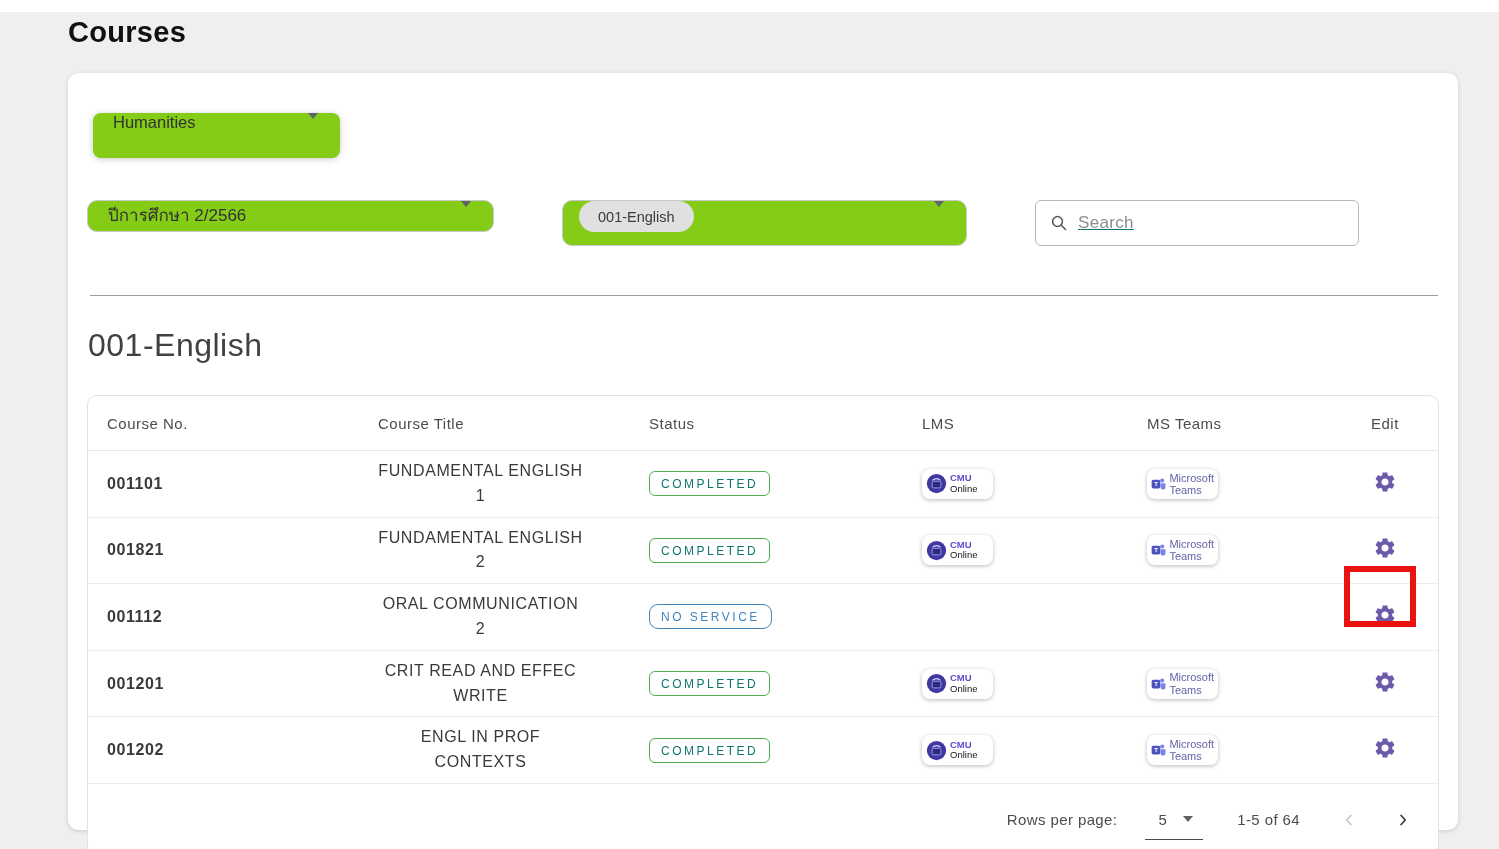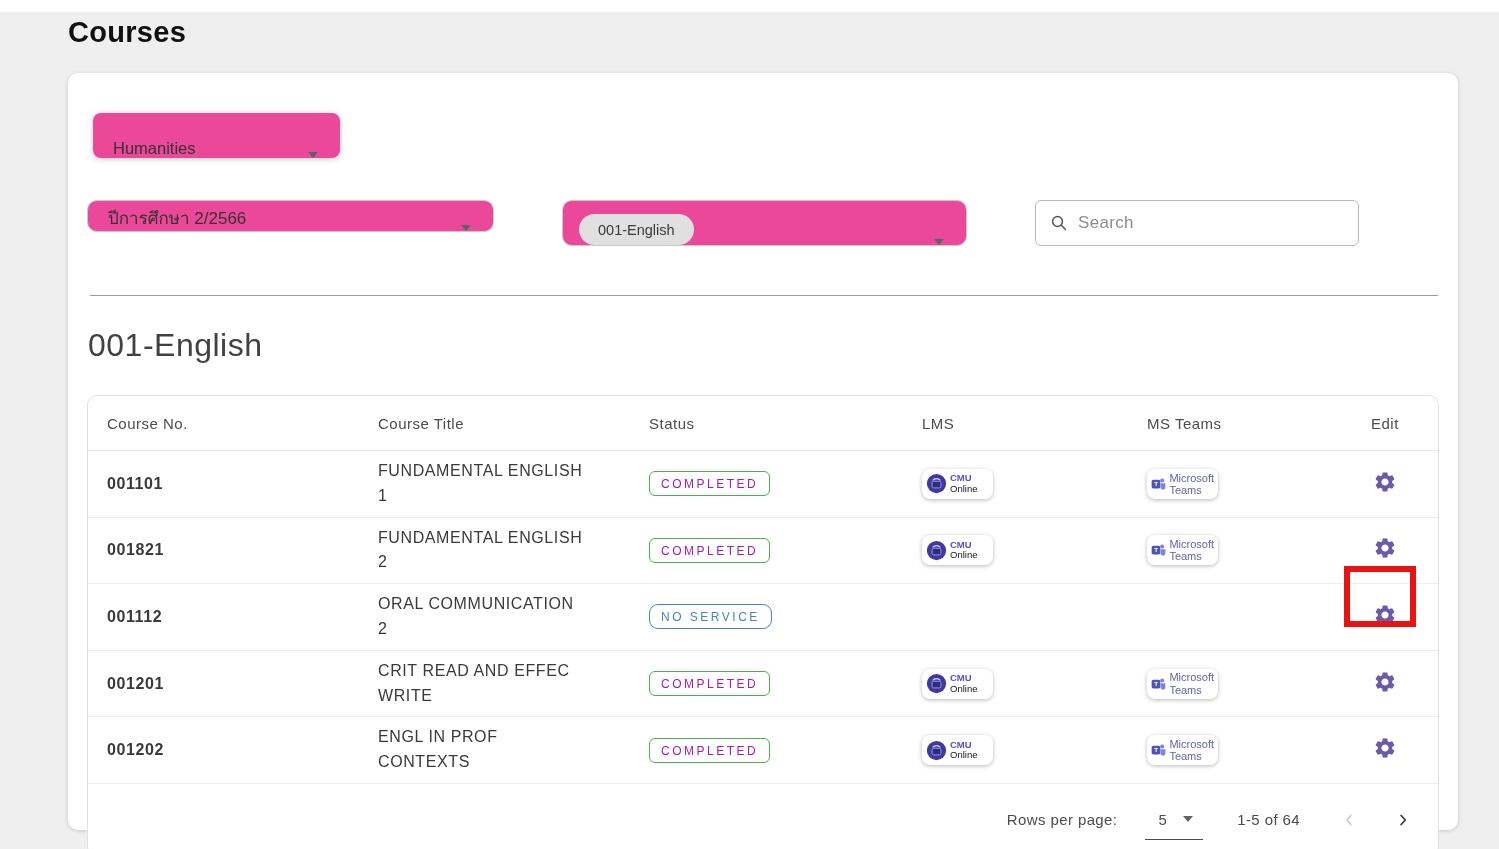--- a/index.html
+++ b/index.html
@@ -11,21 +11,21 @@
   .top-strip { position:absolute; top:0; left:0; width:100%; height:12px; background:#ffffff; }
   .page-title {
     position:absolute; left:68px; top:16px; font-size:29px; font-weight:700;
     color:#101010; letter-spacing:.3px;
   }
   .card {
     position:absolute; left:68px; top:73px; width:1390px; height:757px;
     background:#fff; border-radius:10px; box-shadow:0 1px 4px rgba(0,0,0,.16);
   }
   
-  .select { display:flex; align-items:flex-end; background:#ec4899; cursor:pointer; }
+  .select { display:flex; align-items:flex-start; background:#84cc16; cursor:pointer; }
   .caret { width:0; height:0; border-left:5px solid transparent; border-right:5px solid transparent; border-top:6px solid #5f6368; flex:0 0 auto; }
   .faculty-select {
     position:absolute; left:25px; top:40px; width:247px; height:45px;
     border-radius:8px; box-shadow:0 1px 6px rgba(0,0,0,.22);
     justify-content:space-between; padding:0 22px 0 20px; font-size:16.5px; color:#333;
   }
   .year-select {
     position:absolute; left:19px; top:127px; width:407px; height:32px;
     border:1px solid #c9c9c9; border-radius:10px;
     justify-content:space-between; padding:0 22px 0 20px; font-size:17px; color:#333;
@@ -35,38 +35,38 @@
     border:1px solid #c9c9c9; border-radius:10px; padding:0 22px 0 16px;
   }
   .chip { background:#e0e0e0; border-radius:17px; padding:8px 19px 7px; font-size:14.5px; color:#3a3a3a; }
   .chip-select .caret { margin-left:auto; }
   .search-box {
     position:absolute; left:967px; top:127px; width:324px; height:46px;
     border:1px solid #b9b9b9; border-radius:6px; background:#fff;
     display:flex; align-items:center; gap:10px; padding:0 14px;
   }
   .search-box input { border:none; outline:none; width:100%; font-size:17px; color:#0f766e;
-    font-family:"Liberation Sans","DejaVu Sans",sans-serif; letter-spacing:.3px; }
+    font-family:"Liberation Sans","DejaVu Sans",sans-serif; letter-spacing:.3px;text-decoration:underline; }
   .search-box input::placeholder { color:#8d8d8d; }
   .divider { position:absolute; left:22px; top:222px; width:1348px; height:0; border:none; border-top:1px solid #9c9c9c; }
   .section-title { position:absolute; left:20px; top:254px; font-size:32px; font-weight:500; color:#414141; letter-spacing:.5px; }
   
   .table-wrap {
     position:absolute; left:19px; top:322px; width:1352px;
     border:1px solid #e2e2e2; border-radius:10px; background:#fff; overflow:hidden;
   }
   .thead, .trow { display:grid; grid-template-columns:290px 271px 273px 225px 224px 69px; align-items:center; }
   .thead { height:55px; border-bottom:1px solid #e7e7e7; color:#4c4c4c; font-size:15px; letter-spacing:.5px; }
   .th:first-child { padding-left:19px; }
   .trow { min-height:57px; border-bottom:1px solid #ececec; font-size:16px; color:#3a3a3a; letter-spacing:.6px; }
   .td:first-child { padding-left:19px;font-weight:bold; }
   .td { padding:8px 0; }
-  .title-text { display:inline-block; max-width:205px; line-height:1.55; }
+  .title-text { display:inline-block; max-width:205px; line-height:1.55;text-align:center; }
   .badge { display:inline-block; padding:5px 11px 4px; font-size:12px; letter-spacing:2.5px; font-weight:500; border-radius:6px; white-space:nowrap; }
-  .badge-completed { color:#a21caf; border:1.5px solid #4caf50; }
+  .badge-completed { color:#0f766e; border:1.5px solid #4caf50; }
   .badge-no_service { color:#4486ba; border:1.5px solid #4486ba; border-radius:9px;text-align:right; }
   .svc-btn { width:71px; height:30px; border:none; border-radius:8px; background:#fff;
     box-shadow:0 1px 4px rgba(0,0,0,.28); display:flex; align-items:center; gap:3px; padding:0 4px; cursor:pointer; }
   .svc-text { display:flex; flex-direction:column; line-height:1.1; text-align:left; }
   .cmu-line1 { font-size:9.5px; font-weight:700; color:#5a50c8; }
   .cmu-line2 { font-size:9.5px; color:#141414; }
   .teams-line { font-size:11px; color:#6264a7; }
   .gear-btn { background:none; border:none; padding:0; margin-left:2px; cursor:pointer; display:inline-flex; }
   
   .pagination { height:72px; display:flex; align-items:center; justify-content:flex-end; padding-right:22px; font-size:15px; color:#4c4c4c; letter-spacing:.4px; }

